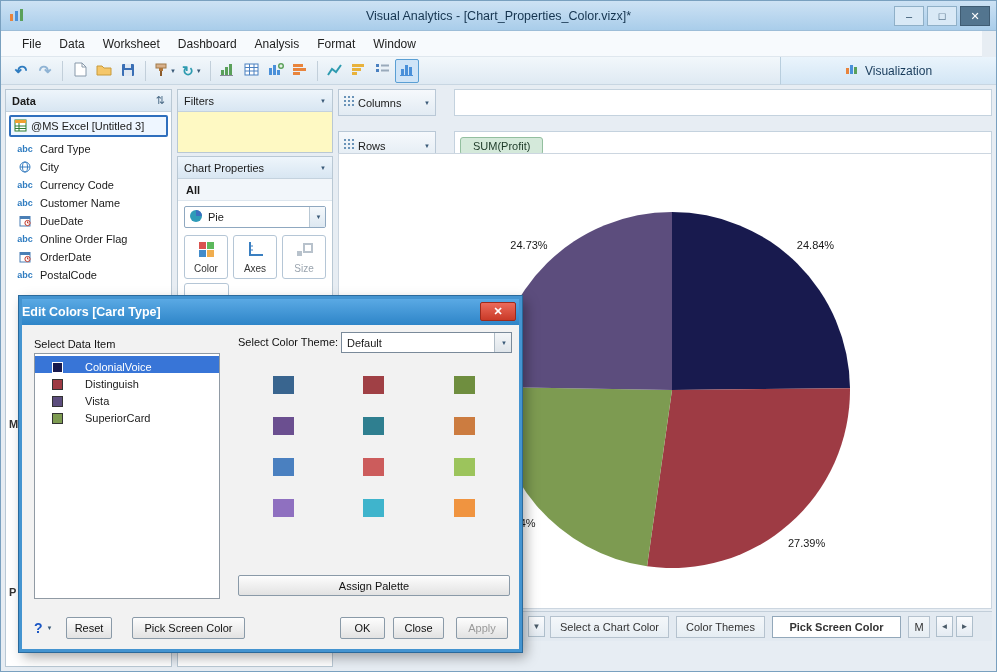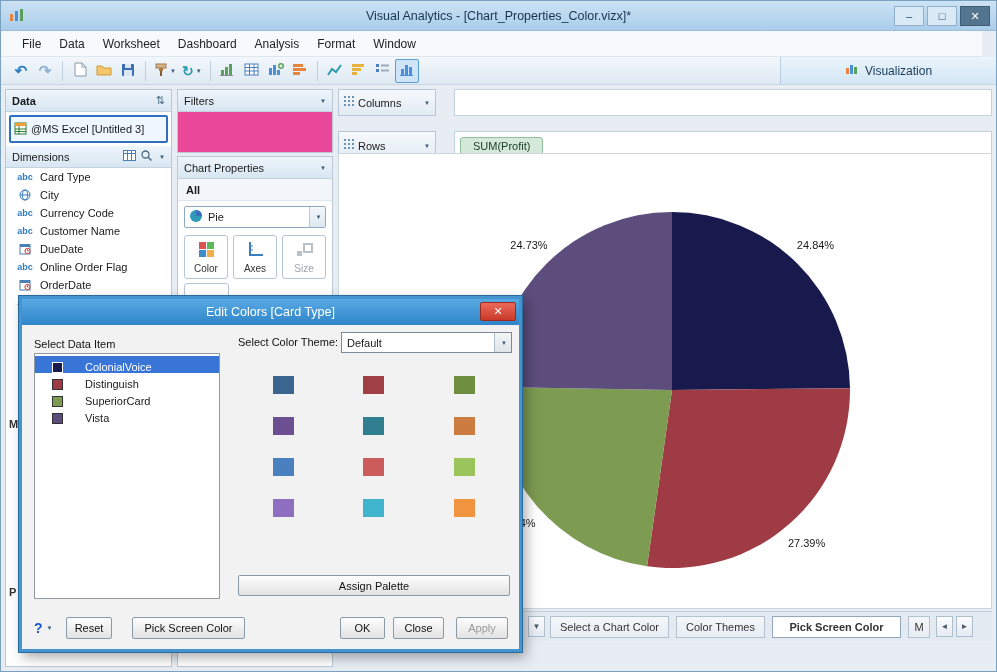--- a/index.html
+++ b/index.html
@@ -25,27 +25,27 @@
   .glyph-undo,.glyph-redo{font-size:15px;font-weight:bold;color:#2f7cc0}
   .glyph-redo{color:#8fb3d4}
   .glyph-refresh{font-size:14px;font-weight:bold;color:#2e9bb0}
   .dd{font-size:6px;color:#3a5a78;margin-left:2px}
   .viz-tab{position:absolute;right:0;top:56px;width:216px;height:28px;background:linear-gradient(#eaf4fc,#d3e6f5);border-left:1px solid #b8cede;border-bottom:1px solid #c8d6e2;display:flex;align-items:center;justify-content:center;gap:6px;font-size:12px;color:#173a5a}
 
   
   .panel-hdr{height:22px;background:linear-gradient(#eef5fb,#d8e6f2);border-bottom:1px solid #c4d2de;display:flex;align-items:center;padding:0 6px;font-weight:bold;gap:4px}
   .panel-hdr .spacer{flex:1}
   .data-panel{position:absolute;left:4px;top:88px;width:167px;bottom:4px;background:#fff;border:1px solid #b9c8d4}
-  .src-row{margin:3px;height:28px;border:2px solid #2f6fbd;border-radius:2px;background:#eef6ff;display:flex;align-items:center;gap:4px;padding:0 3px;font-size:11px;overflow:hidden;white-space:nowrap}
+  .src-row{margin:3px;height:22px;border:2px solid #2f6fbd;border-radius:2px;background:#eef6ff;display:flex;align-items:center;gap:4px;padding:0 3px;font-size:11px;overflow:hidden;white-space:nowrap}
   .dim-row{height:18px;display:flex;align-items:center;gap:4px;padding-left:8px;white-space:nowrap;overflow:hidden}
   .dim-ico{width:22px;display:flex;justify-content:center;align-items:center;color:#2f7cc0;font-size:9px;font-weight:bold;flex:none}
   .fragment{position:absolute;left:3px;font-size:11px;font-weight:bold;color:#333}
 
   .mid-col{position:absolute;left:176px;top:88px;width:156px;bottom:4px}
-  .filters-box{position:absolute;left:0;top:0;right:0;height:64px;background:#ec4899;border:1px solid #b9c8d4}
+  .filters-box{position:absolute;left:0;top:0;right:0;height:64px;background:#fef9c3;border:1px solid #b9c8d4}
   .props-box{position:absolute;left:0;top:67px;right:0;bottom:0;background:#fff;border:1px solid #b9c8d4}
   .all-row{height:22px;display:flex;align-items:center;padding:0 8px;font-weight:bold;background:#f2f6fa;border-bottom:1px solid #dde6ee}
   .pie-select{margin:5px 6px;height:22px;background:#fff;border:1px solid #8fa8c0;border-radius:2px;display:flex;align-items:center;gap:5px;padding-left:4px}
   .pie-select .arrowbox{margin-left:auto;width:16px;height:100%;border-left:1px solid #b9c8d4;background:linear-gradient(#f4f8fb,#dde8f1);display:flex;align-items:center;justify-content:center}
   .prop-row{display:flex;gap:5px;padding:2px 6px}
   .prop-btn{width:45px;height:44px;background:#fff;border:1px solid #b5c6d6;border-radius:3px;display:flex;flex-direction:column;align-items:center;justify-content:center;gap:3px;font-size:10px;color:#333}
   .prop-btn.dim-label{color:#9aa4ae}
 
   
   .shelf{position:absolute;left:337px;right:4px;height:27px;display:flex;align-items:stretch}
@@ -57,21 +57,21 @@
   svg text{font-family:"Liberation Sans",sans-serif}
 
   
   .tabbar{position:absolute;left:337px;top:610px;right:4px;height:30px;background:#e3eaf1;border-top:1px solid #c2ced9}
   .tabbar .sq{position:absolute;top:4px;width:17px;height:21px;background:linear-gradient(#fbfcfe,#e4ebf2);border:1px solid #aebecb;display:flex;align-items:center;justify-content:center;color:#4a5a68;font-size:8px}
   .tab{position:absolute;top:4px;height:22px;background:linear-gradient(#f4f7fa,#e6edf3);border:1px solid #b5c2ce;display:flex;align-items:center;justify-content:center;font-size:11px;color:#333;white-space:nowrap;overflow:hidden}
   .tab.active{background:#fff;font-weight:bold;border-color:#93a8ba}
 
   
   .dialog{position:absolute;left:18px;top:295px;width:503px;height:356px;background:#f2f2f2;border:3px solid #4494d0;box-shadow:0 0 0 1px #2a6a9c,4px 5px 12px rgba(0,0,0,.35);z-index:50}
-  .dlg-title{height:26px;background:linear-gradient(#5aa9e4,#2e85c8);color:#fff;font-weight:normal;font-size:12.5px;display:flex;align-items:center;justify-content:center;position:relative}
+  .dlg-title{height:26px;background:linear-gradient(#5aa9e4,#2e85c8);color:#fff;font-weight:bold;font-size:12.5px;display:flex;align-items:center;justify-content:flex-start;position:relative}
   .dlg-close{position:absolute;right:3px;top:3px;width:36px;height:19px;background:linear-gradient(#ec6a5a,#c93a28);border:1px solid #9c2a1c;border-radius:2px;color:#fff;display:flex;align-items:center;justify-content:center;font-size:11px}
   .dlg-lbl{position:absolute;font-size:11px;color:#111}
   .listbox{position:absolute;left:12px;top:54px;width:186px;height:246px;background:#fff;border:1px solid #909aa4;padding-top:2px}
   .lb-row{height:17px;display:flex;align-items:flex-end;gap:22px;padding-left:17px}
   .lb-row.sel{background:#3875d7;color:#fff}
   .lb-sw{width:11px;height:11px;border:1px solid #333;flex:none}
   .theme-dd{position:absolute;left:319px;top:33px;width:171px;height:21px;background:#fff;border:1px solid #7a8a9a;display:flex;align-items:center;padding-left:5px}
   .theme-dd .arrowbox{margin-left:auto;width:17px;height:100%;border-left:1px solid #b0bcc6;background:linear-gradient(#f4f6f8,#dfe5ea);display:flex;align-items:center;justify-content:center}
   .swatch-grid{position:absolute;left:216px;top:77px;width:272px;display:grid;grid-template-columns:repeat(3,1fr);row-gap:23px;justify-items:center}
   .swatch{width:21px;height:18px}
@@ -237,35 +237,20 @@
     </div>
     <div class="src-row">
       <span><svg width="13" height="13">
             <rect x="1" y="1" width="11" height="11" fill="#fff" stroke="#2e7d32"></rect>
             <rect x="1" y="1" width="11" height="3" fill="#f0a030"></rect>
             <line x1="1" y1="7" x2="12" y2="7" stroke="#2e7d32"></line>
             <line x1="1" y1="9.5" x2="12" y2="9.5" stroke="#2e7d32"></line>
             <line x1="5" y1="4" x2="5" y2="12" stroke="#2e7d32"></line>
           </svg></span>
       <span>@MS Excel [Untitled 3]</span>
-    </div>
-    <div class="panel-hdr" style="font-weight:normal">
-      <span>Dimensions</span>
-      <span class="spacer"></span>
-      <span><svg width="13" height="11">
-            <rect x="0.5" y="0.5" width="12" height="10" fill="#fff" stroke="#4a7fb5"></rect>
-            <line x1="0.5" y1="3.5" x2="12.5" y2="3.5" stroke="#4a7fb5"></line>
-            <line x1="4.5" y1="0.5" x2="4.5" y2="10.5" stroke="#4a7fb5"></line>
-            <line x1="8.5" y1="0.5" x2="8.5" y2="10.5" stroke="#4a7fb5"></line>
-          </svg></span>
-      <span><svg width="13" height="13">
-            <circle cx="5.5" cy="5.5" r="3.5" fill="none" stroke="#4a6a86" stroke-width="1.3"></circle>
-            <line x1="8" y1="8" x2="11.5" y2="11.5" stroke="#4a6a86" stroke-width="1.5"></line>
-          </svg></span>
-      <span class="dd">▼</span>
     </div>
     <div class="dim-row">
       <span class="dim-ico">abc</span>
       <span>Card Type</span>
     </div>
     <div class="dim-row">
       <span class="dim-ico">
           <svg width="12" height="12">
             <circle cx="6" cy="6" r="5" fill="none" stroke="#3a7fc1"></circle>
             <ellipse cx="6" cy="6" rx="2.5" ry="5" fill="none" stroke="#3a7fc1"></ellipse>
@@ -465,26 +450,26 @@
     <div class="listbox">
       <div class="lb-row sel">
         <span class="lb-sw" style="border-color: rgb(255, 255, 255); background-color: rgb(24, 26, 78);"></span>
         <span>ColonialVoice</span>
       </div>
       <div class="lb-row">
         <span class="lb-sw" style="background-color: rgb(158, 59, 68);"></span>
         <span>Distinguish</span>
       </div>
       <div class="lb-row">
+        <span class="lb-sw" style="background-color: rgb(92, 77, 125);"></span>
+        <span>Vista</span>
+      </div>
+      <div class="lb-row">
         <span class="lb-sw" style="background-color: rgb(125, 155, 81);"></span>
         <span>SuperiorCard</span>
-      </div>
-      <div class="lb-row">
-        <span class="lb-sw" style="background-color: rgb(92, 77, 125);"></span>
-        <span>Vista</span>
       </div>
     </div>
 
     <span class="dlg-lbl" style="left:216px;top:37px">Select Color Theme:</span>
     <div class="theme-dd">
       <span>Default</span>
       <span class="arrowbox">
           <span class="dd">▼</span>
         </span>
     </div>

